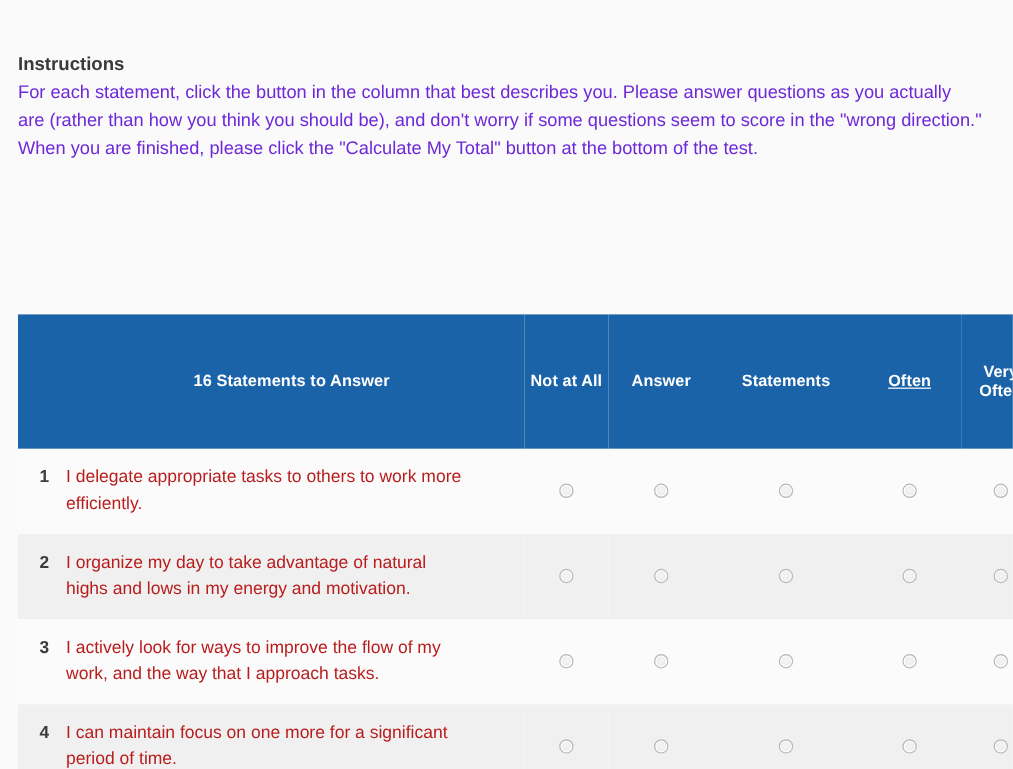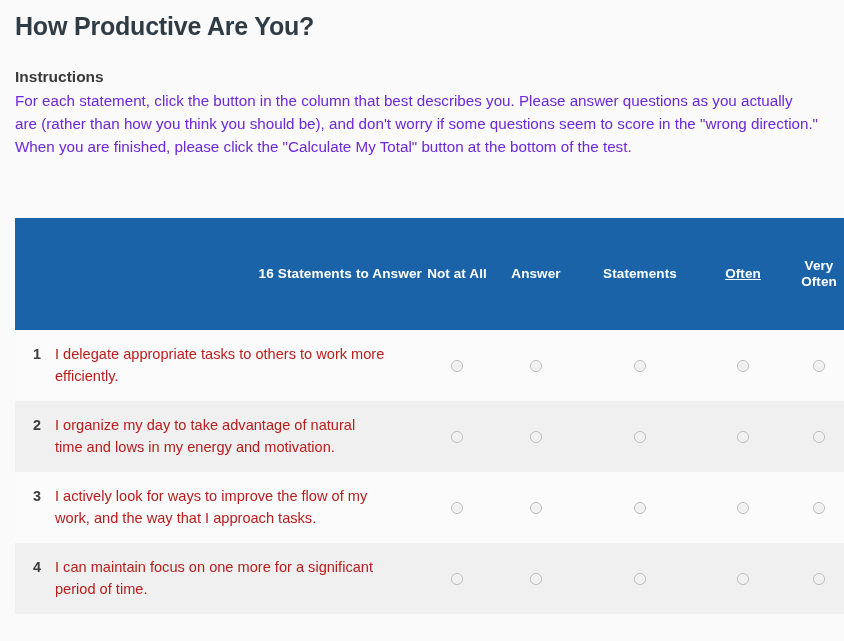--- a/index.html
+++ b/index.html
@@ -31,21 +31,21 @@
     font-size: 25px;
     font-weight: bold;
     letter-spacing: -0.2px;
     color: #2f3b45;
     line-height: 1.2;
   }
 
   
   .instructions-block {
     padding: 0 26px 0 15px;
-    margin-top: 26px;
+    margin-top: 44px;
   }
   .instructions-title {
     font-size: 15.5px;
     font-weight: bold;
     color: #3a3a3a;
     line-height: 1.35;
     margin: 0 0 1px 0;
   }
   .instructions-body {
     font-size: 15.2px;
@@ -75,22 +75,22 @@
   thead th {
     color: #ffffff;
     font-size: 13.5px;
     font-weight: bold;
     vertical-align: middle;
     padding: 0;
     line-height: 16px;
     letter-spacing: 0.1px;
   }
   th.col-statements {
-    text-align: right;
-    padding-left: 19px;
+    text-align: center;
+    padding-left: 34px;
     font-size: 13.6px;
     width: 388px;
   }
   th.col-opt { text-align: center; }
 
   
   th.c1 { width: 70px;  }
   th.c2 { width: 88px;  }
   th.c3 { width: 120px; }
   th.c4 { width: 86px; text-decoration: underline;  }
@@ -140,21 +140,20 @@
     vertical-align: middle;
     cursor: pointer;
     box-sizing: border-box;
   }
 </style>
 </head>
 <body>
 
 <div class="page">
 
-  <h1 class="page-title">How Productive Are You?</h1>
 
   <div class="instructions-block">
     <div class="instructions-title">Instructions</div>
     <p class="instructions-body">For each statement, click the button in the column that best describes you. Please answer questions as you actually are (rather than how you think you should be), and don't worry if some questions seem to score in the "wrong direction." When you are finished, please click the "Calculate My Total" button at the bottom of the test.</p>
   </div>
 
   <div class="quiz-table-wrap">
     <table class="quiz-table">
       <thead>
         <tr class="quiz-head-row">
@@ -189,21 +188,21 @@
             <td class="opt-cell c1"><span class="radio"></span></td>
             <td class="opt-cell c2"><span class="radio"></span></td>
             <td class="opt-cell c3"><span class="radio"></span></td>
             <td class="opt-cell c4"><span class="radio"></span></td>
             <td class="opt-cell c5"><span class="radio"></span></td>
           </tr>
           <tr class="quiz-row alt">
             <td class="stmt-cell">
               <div class="stmt-inner">
                 <span class="stmt-num">2</span>
-                <span class="stmt-text">I organize my day to take advantage of natural time and lows in my energy and motivation.</span>
+                <span class="stmt-text">I organize my day to take advantage of natural highs and lows in my energy and motivation.</span>
               </div>
             </td>
             <td class="opt-cell c1"><span class="radio"></span></td>
             <td class="opt-cell c2"><span class="radio"></span></td>
             <td class="opt-cell c3"><span class="radio"></span></td>
             <td class="opt-cell c4"><span class="radio"></span></td>
             <td class="opt-cell c5"><span class="radio"></span></td>
           </tr>
           <tr class="quiz-row">
             <td class="stmt-cell">

